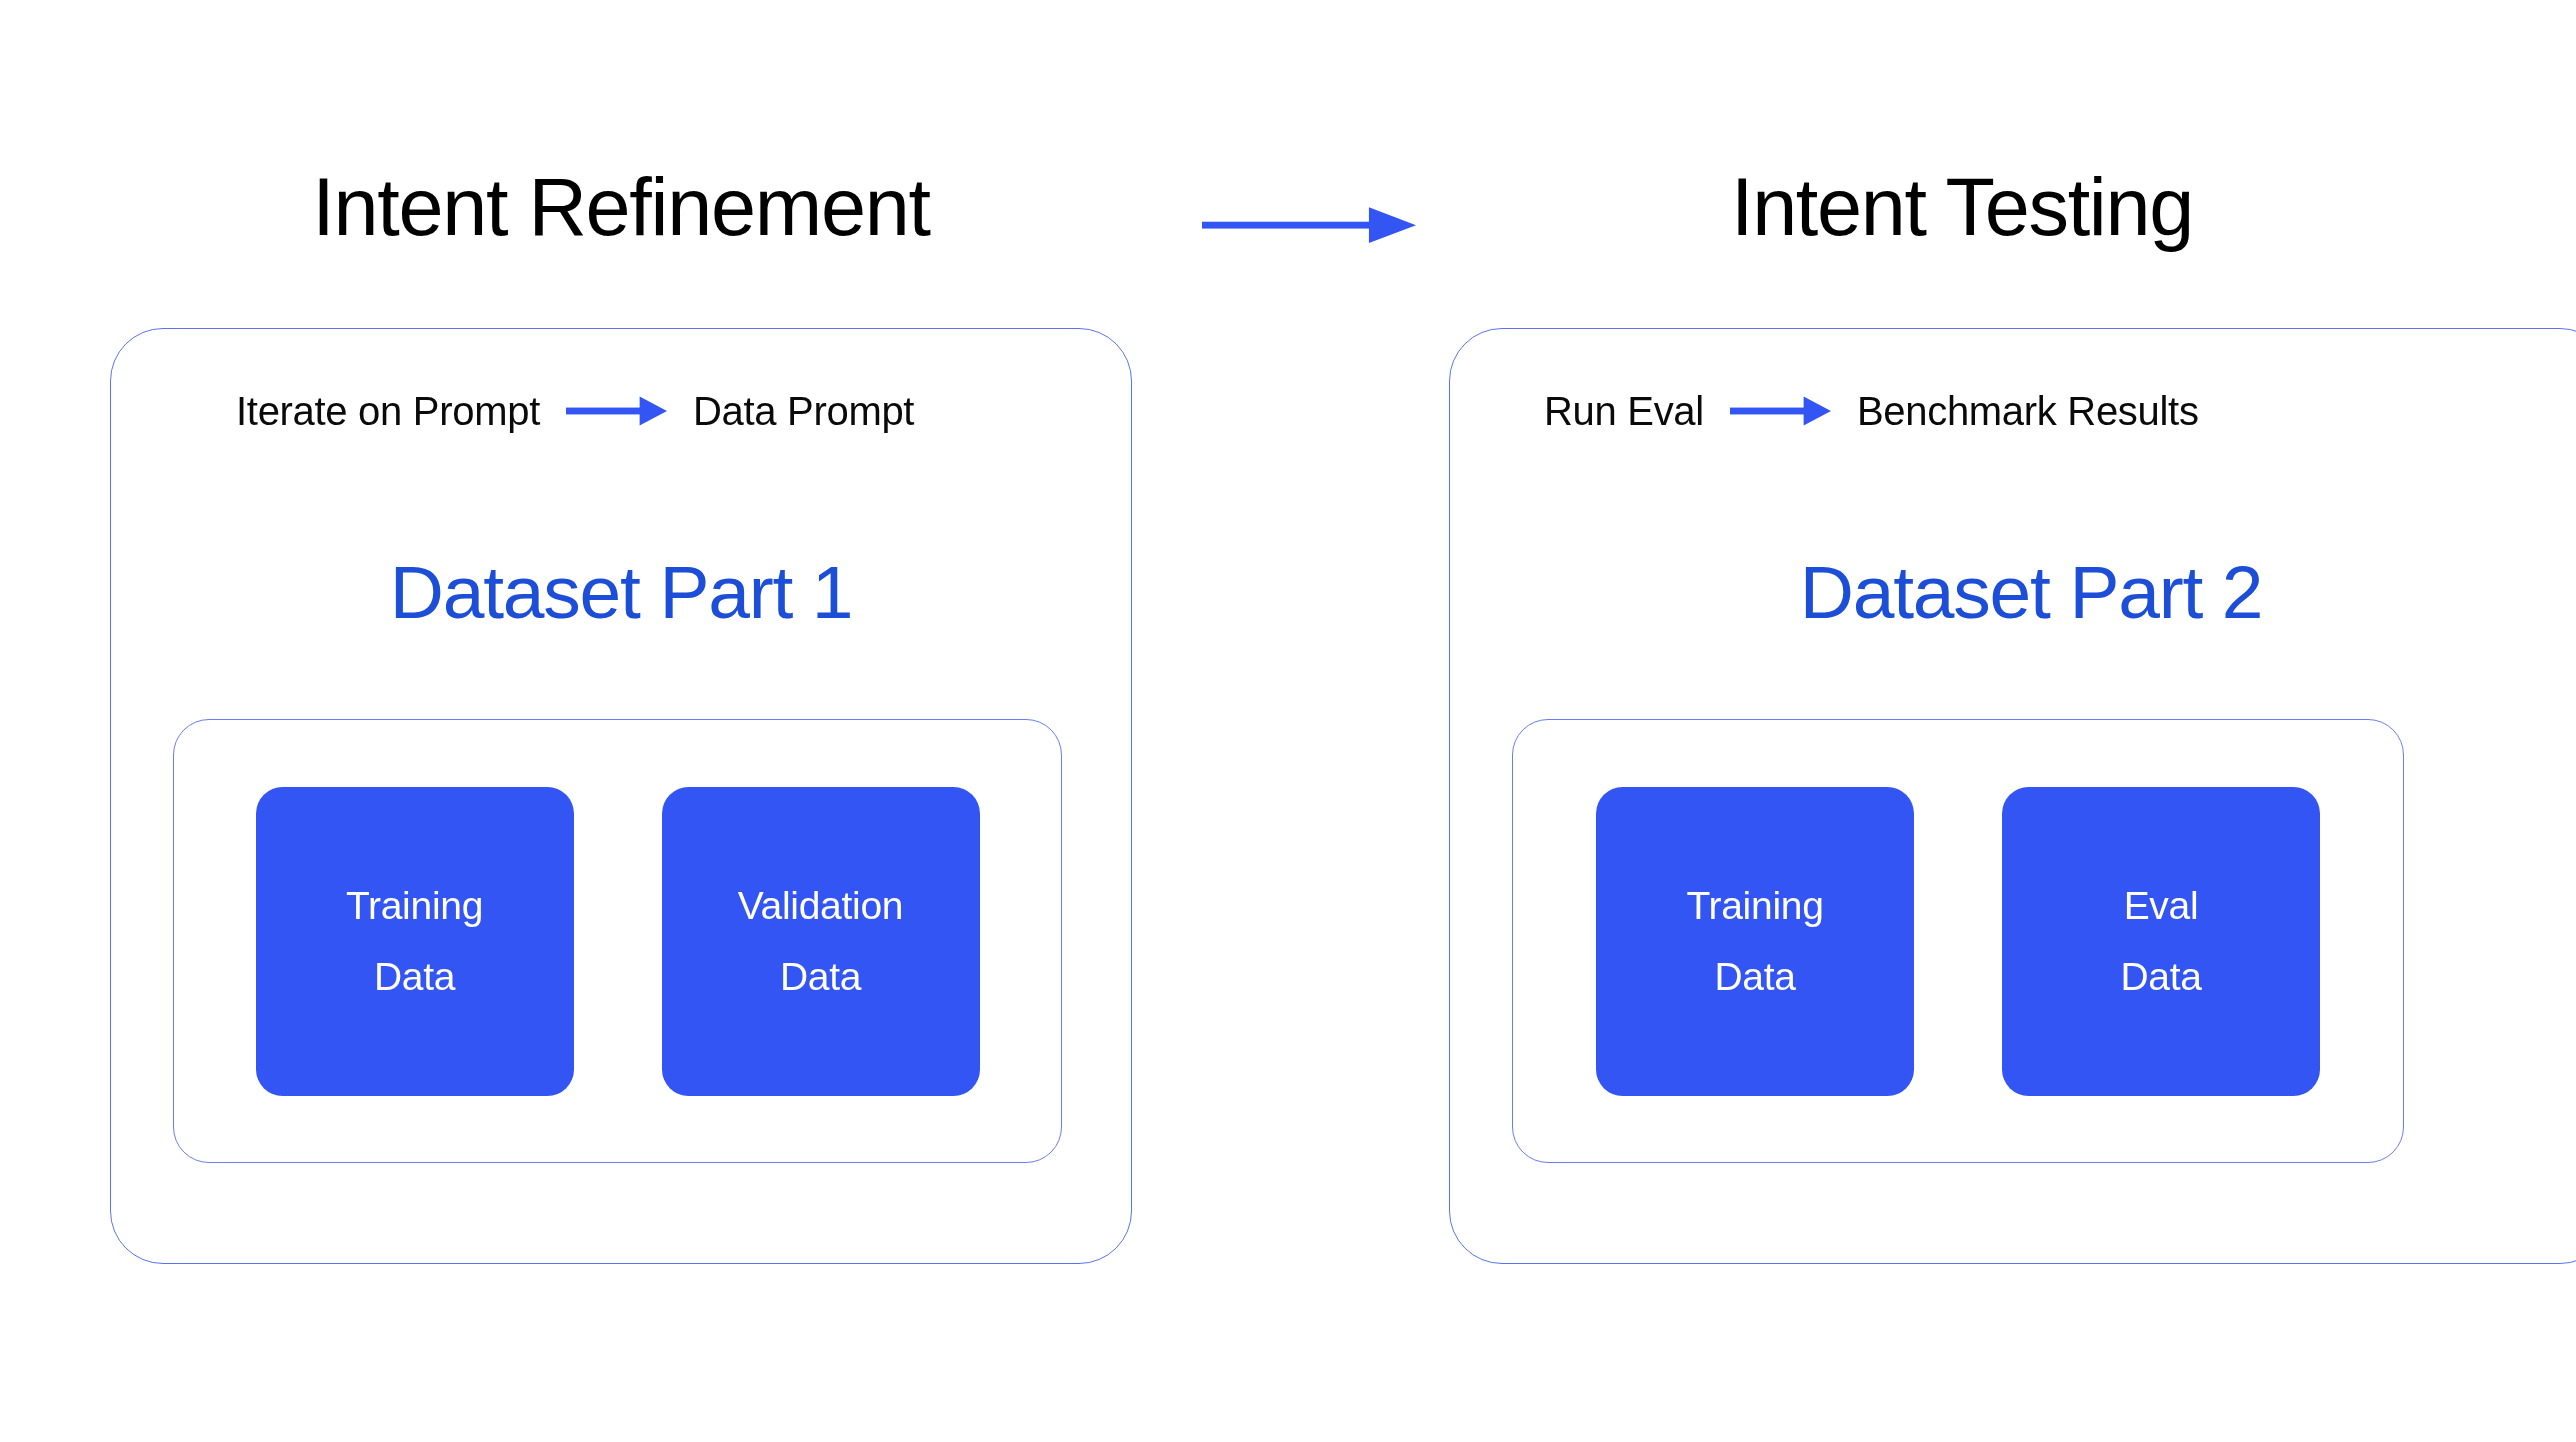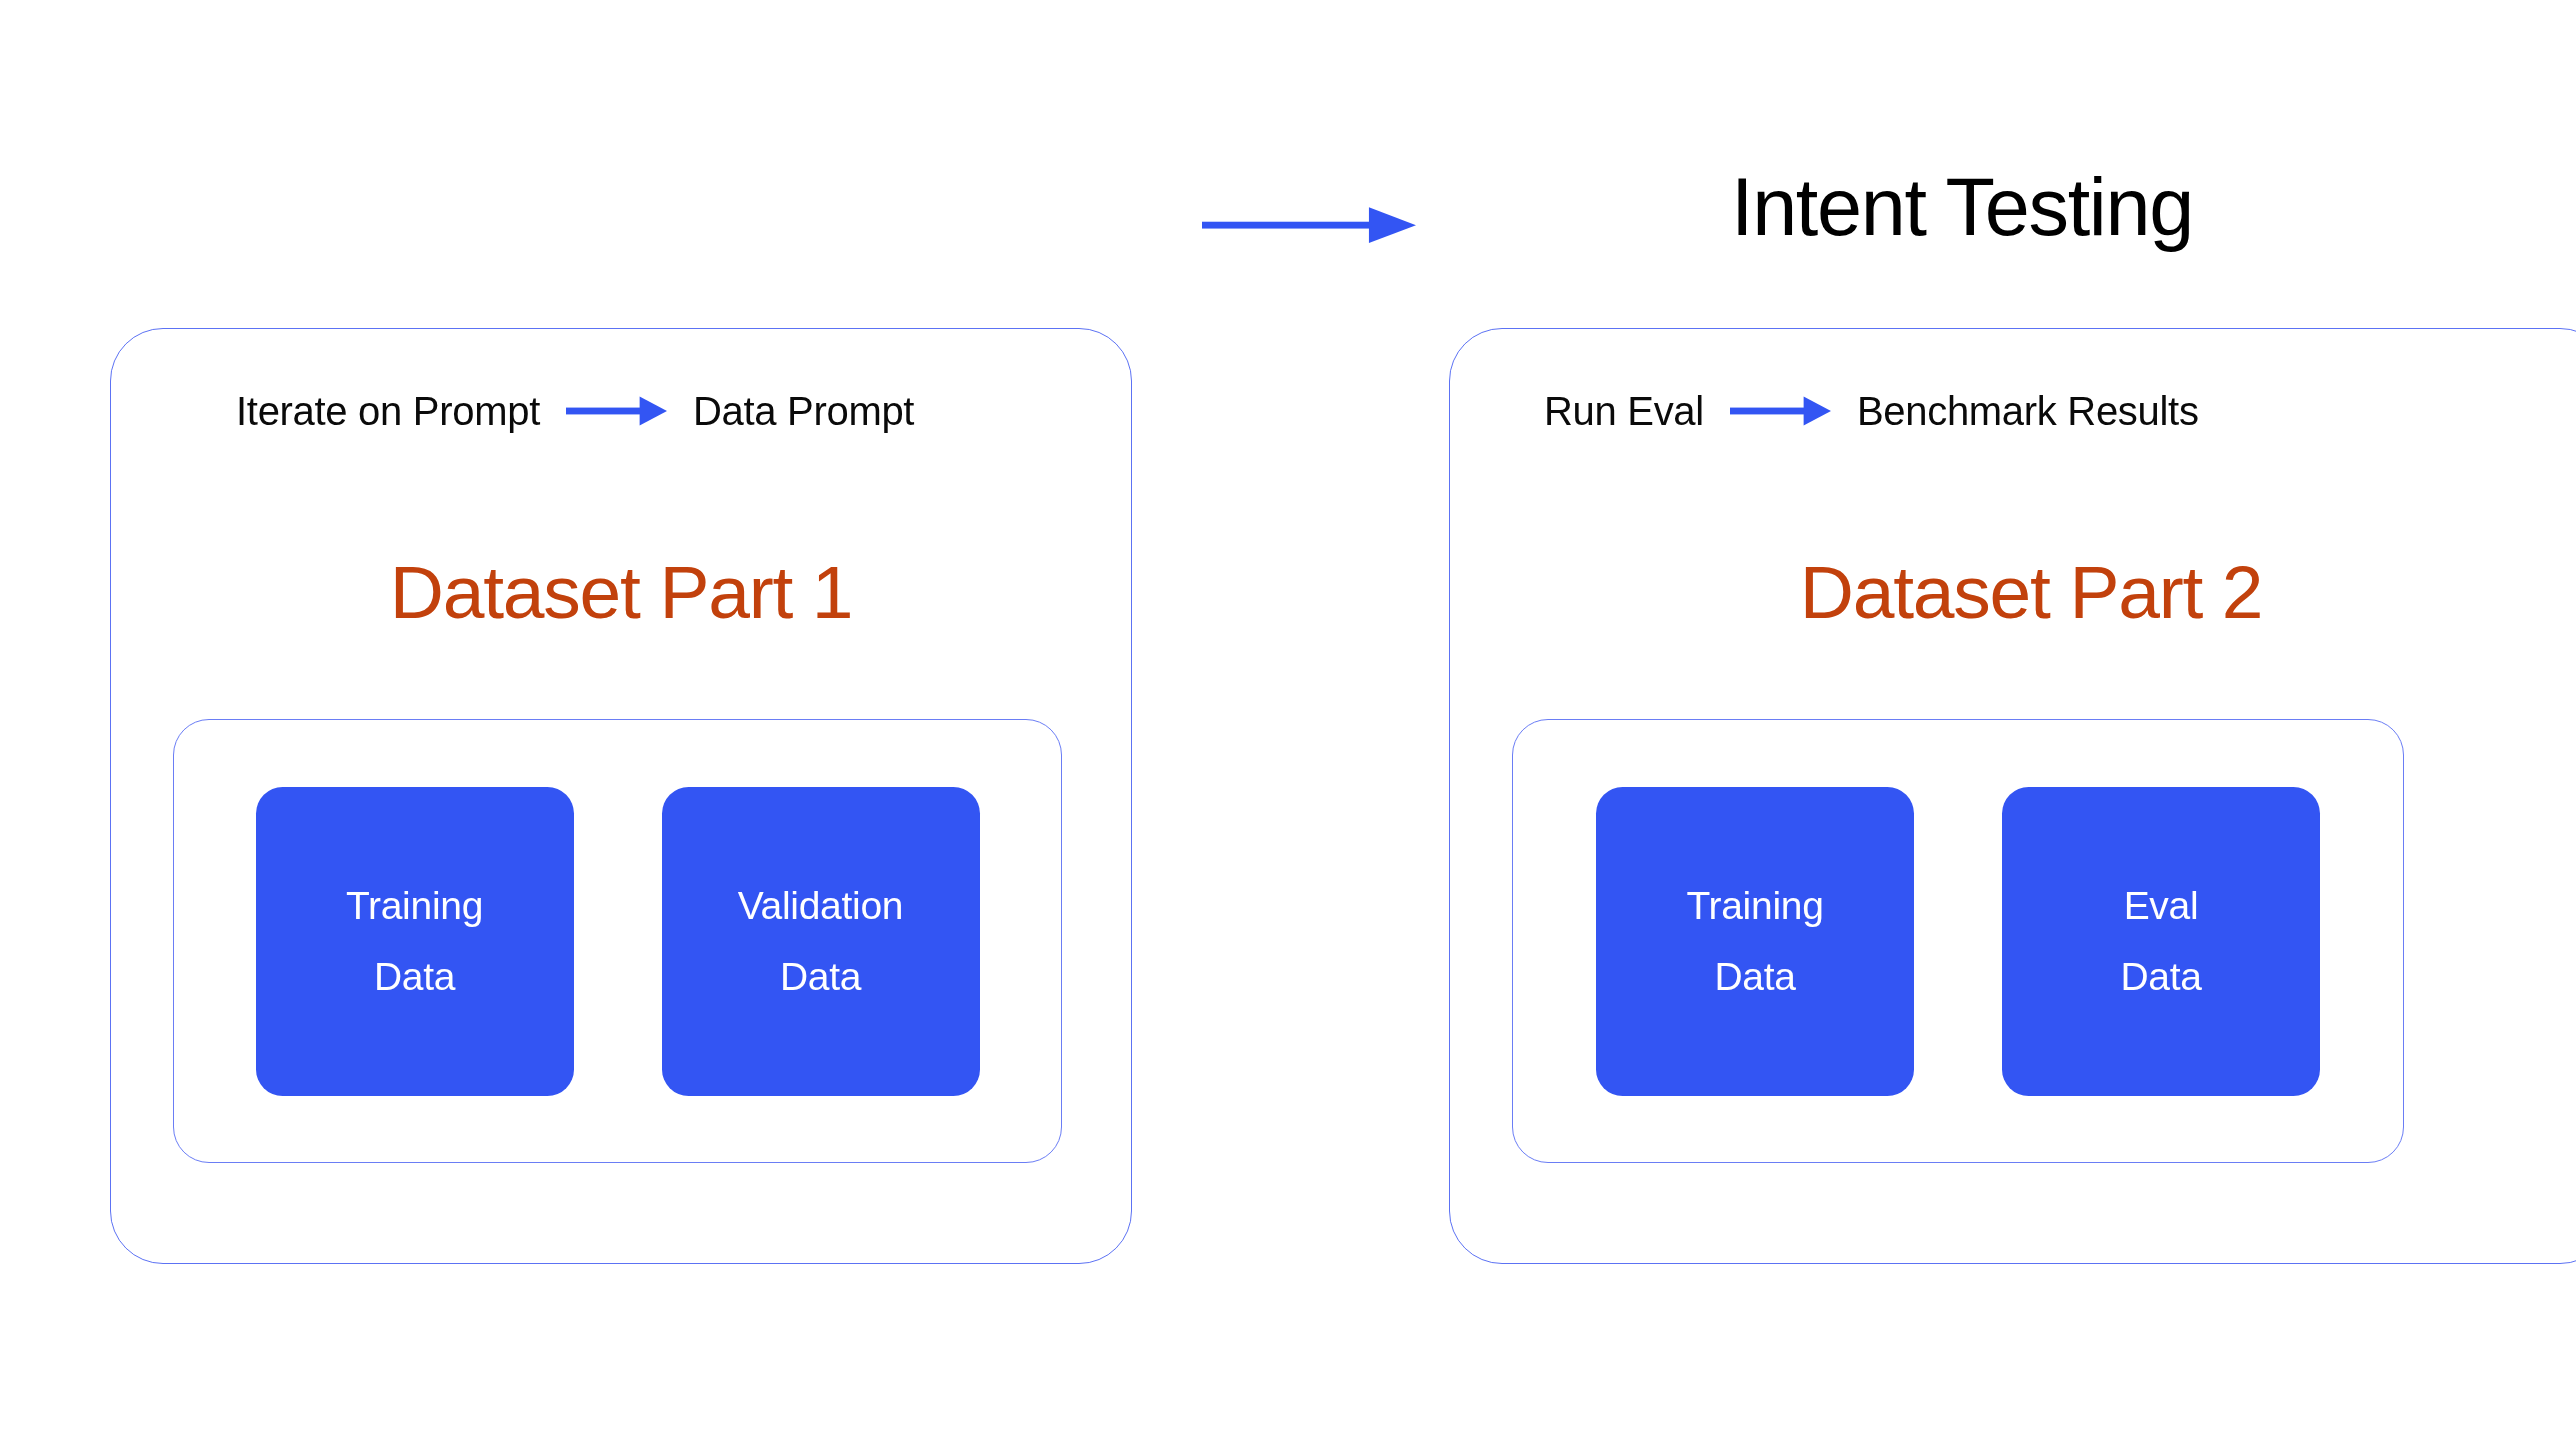--- a/index.html
+++ b/index.html
@@ -81,21 +81,21 @@
 
   
   .dataset-title {
     position: absolute;
     top: 226px;
     left: 0;
     right: 0;
     text-align: center;
     font-size: 75px;
     font-weight: 400;
-    color: #c2410c;
+    color: #1d4ed8;
     letter-spacing: -1.2px;
     line-height: 1;
     white-space: nowrap;
   }
 
   
   .dataset-box {
     position: absolute;
     top: 390px;
     border: 1.7px solid #6a7df5;
@@ -129,20 +129,21 @@
     letter-spacing: -0.3px;
     line-height: 1;
     white-space: nowrap;
   }
 </style>
 </head>
 <body>
 
 <div id="canvas">
 
+  <div class="section-title" id="title-left">Intent Refinement</div>
 
   <div class="section-title" id="title-right">Intent Testing</div>
 
   <svg id="stage-arrow" viewBox="0 0 250 70">
     <rect x="0" y="30" width="205" height="8" fill="#3355f3"></rect>
     <path d="M 195 13 L 250 34 L 195 55 Z" fill="#3355f3"></path>
   </svg>
 
   <div class="stage-card" id="card-left">
 

